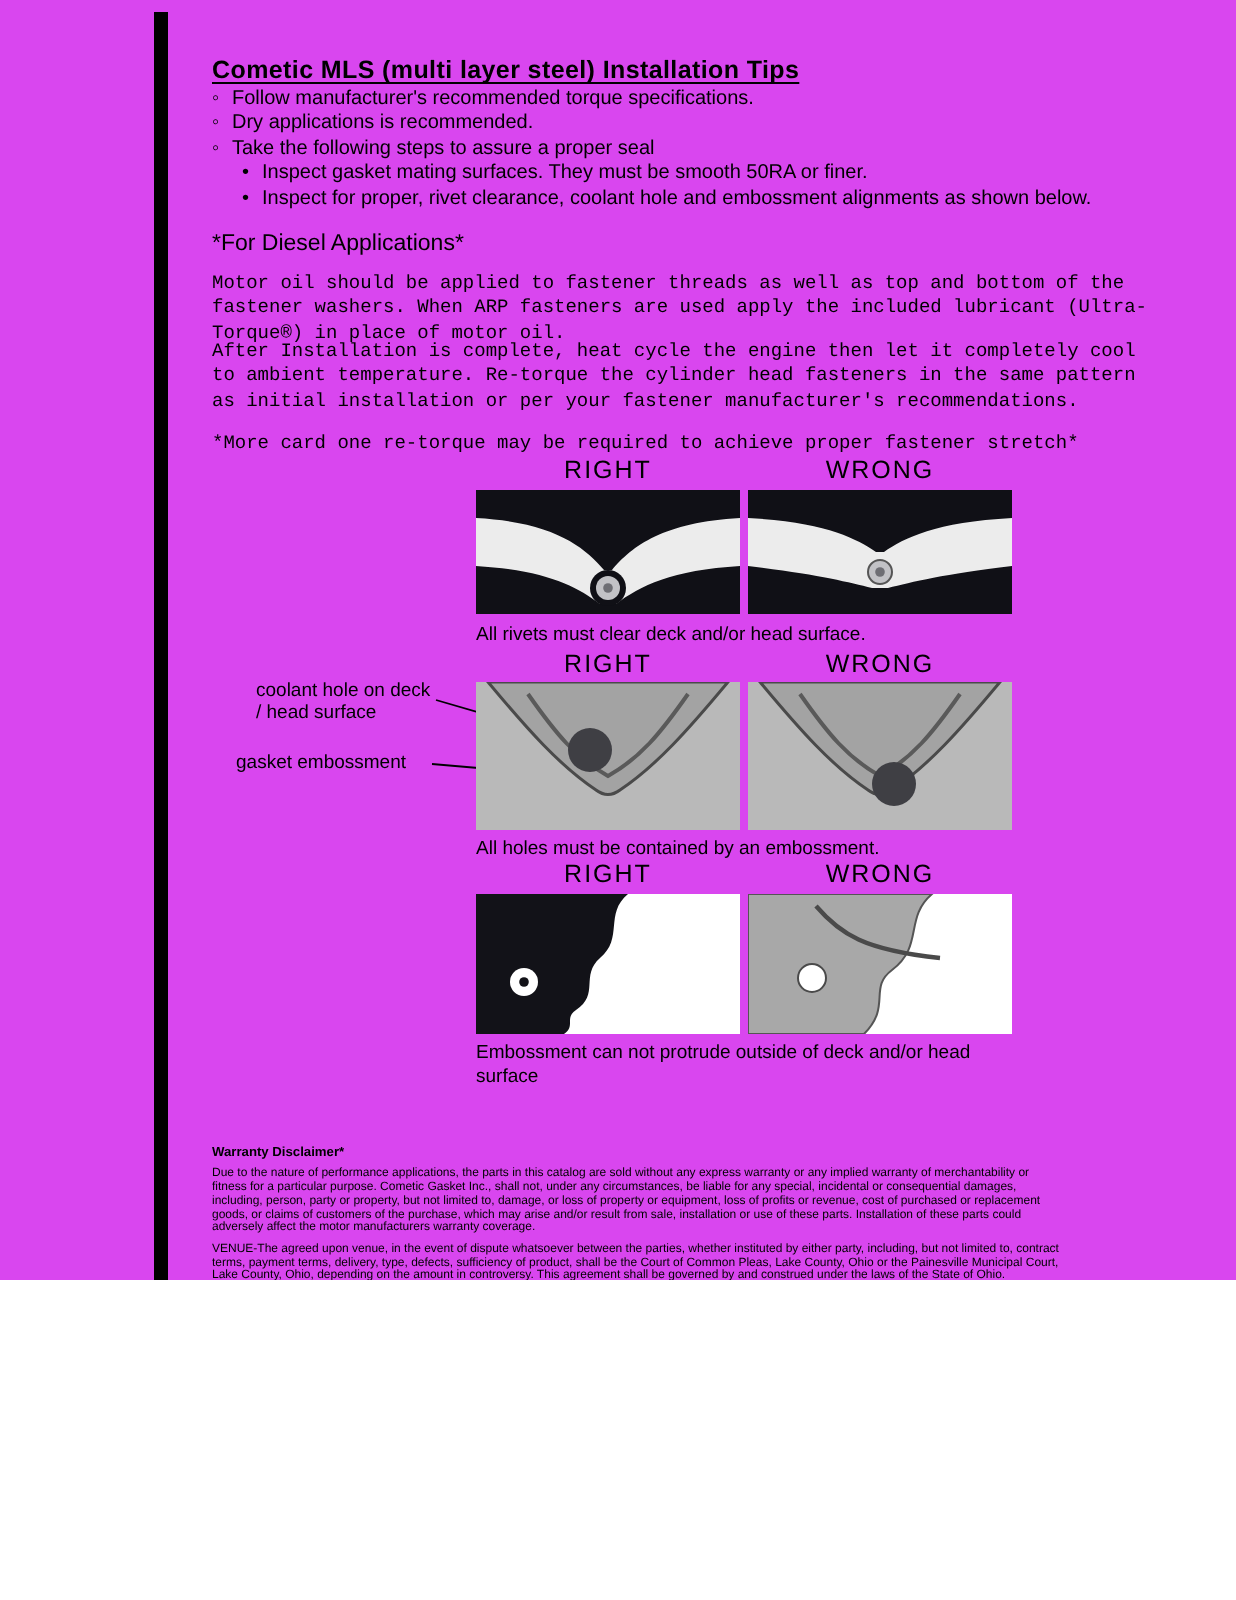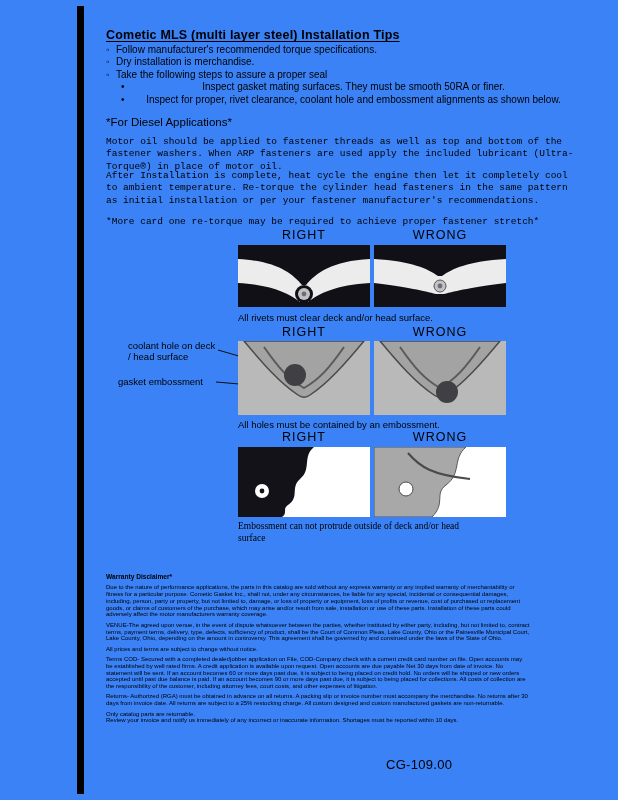--- a/index.html
+++ b/index.html
@@ -1,30 +1,30 @@
 <!DOCTYPE html>
 <html><head>
 <meta charset="utf-8">
 <style>
   html,body{margin:0;padding:0;background:#ffffff;}
   .page{
-    position:relative;width:618px;height:800px;background:#3b82f6;
+    position:relative;width:618px;height:640px;background:#d946ef;
     font-family:"Liberation Sans",sans-serif;color:#000;overflow:hidden;
   }
   .spine{position:absolute;left:77px;top:6px;width:7px;height:788px;background:#000;}
 
   .title{
     position:absolute;left:106px;top:20px;font-size:12.5px;font-weight:bold;
     text-decoration:underline;text-underline-offset:2px;letter-spacing:.2px;white-space:nowrap;
   }
 
   .tips{position:absolute;left:106px;top:44px;width:470px;font-size:10px;line-height:12.4px;}
   .tip{position:relative;padding-left:10px;}
   .tip::before{content:"◦";position:absolute;left:0;top:0;}
-  .subtip{position:relative;padding-left:10px;margin-left:15px;text-align:center;}
+  .subtip{position:relative;padding-left:10px;margin-left:15px;}
   .subtip::before{content:"•";position:absolute;left:0;top:0;}
 
   .diesel-heading{position:absolute;left:106px;top:116px;font-size:11.5px;font-weight:normal;}
   .para{position:absolute;left:106px;width:472px;font-size:9.5px;line-height:12.4px;font-family:Liberation Mono, monospace;}
   .p1{top:136px;}
   .p2{top:170px;}
   .note{top:216px;white-space:nowrap;}
 
   .dlabel{position:absolute;width:132px;text-align:center;font-size:12.5px;letter-spacing:1px;}
   .r1l{left:238px;top:228px;} .r1r{left:374px;top:228px;}
@@ -33,21 +33,21 @@
 
   .dimg{position:absolute;width:132px;display:block;}
   .i1l{left:238px;top:245px;height:62px;} .i1r{left:374px;top:245px;height:62px;}
   .i2l{left:238px;top:341px;height:74px;} .i2r{left:374px;top:341px;height:74px;}
   .i3l{left:238px;top:447px;height:70px;} .i3r{left:374px;top:447px;height:70px;}
   .dimg svg{display:block;width:100%;height:100%;}
 
   .dcap{position:absolute;left:238px;font-size:9.5px;line-height:11.5px;}
   .c1{top:312px;white-space:nowrap;}
   .c2{top:419px;white-space:nowrap;}
-  .c3{top:521px;width:250px;font-family:Liberation Serif, serif;}
+  .c3{top:521px;width:250px;}
 
   .ann{position:absolute;font-size:9.5px;line-height:11px;}
   .ann1{left:128px;top:340px;width:92px;}
   .ann2{left:118px;top:376px;width:102px;white-space:nowrap;}
   .annlines{position:absolute;left:214px;top:342px;width:72px;height:52px;}
 
   .disclaimer{position:absolute;left:106px;top:574px;width:424px;font-size:6px;line-height:6.8px;}
   .disclaimer h2{font-size:6.6px;margin:0 0 3.5px 0;font-weight:bold;}
   .disclaimer p{margin:0 0 3.5px 0;}
 
@@ -57,21 +57,21 @@
 <body>
 
 <div class="page">
 
   <div class="spine"></div>
 
   <h1 class="title">Cometic MLS (multi layer steel) Installation Tips</h1>
 
   <div class="tips">
     <div class="tip">Follow manufacturer's recommended torque specifications.</div>
-    <div class="tip">Dry installation is merchandise.</div>
+    <div class="tip">Dry applications is recommended.</div>
     <div class="tip">Take the following steps to assure a proper seal</div>
     <div class="subtip">Inspect gasket mating surfaces.  They must be smooth 50RA or finer.</div>
     <div class="subtip">Inspect for proper, rivet clearance, coolant hole and embossment alignments as shown below.</div>
   </div>
 
   <div class="diesel-heading">*For Diesel Applications*</div>
   <div class="para p1">Motor oil should be applied to fastener threads as well as top and bottom of the fastener washers. When ARP fasteners are used apply the included lubricant (Ultra-Torque®) in place of motor oil.</div>
   <div class="para p2">After Installation is complete, heat cycle the engine then let it completely cool to ambient temperature. Re-torque the cylinder head fasteners in the same pattern as initial installation or per your fastener manufacturer's recommendations.</div>
   <div class="para note">*More card one re-torque may be required to achieve proper fastener stretch*</div>
 

